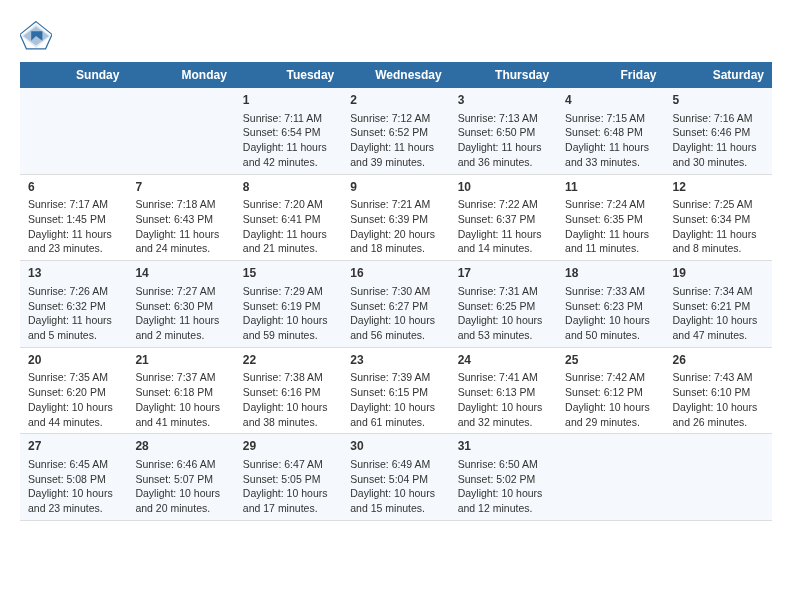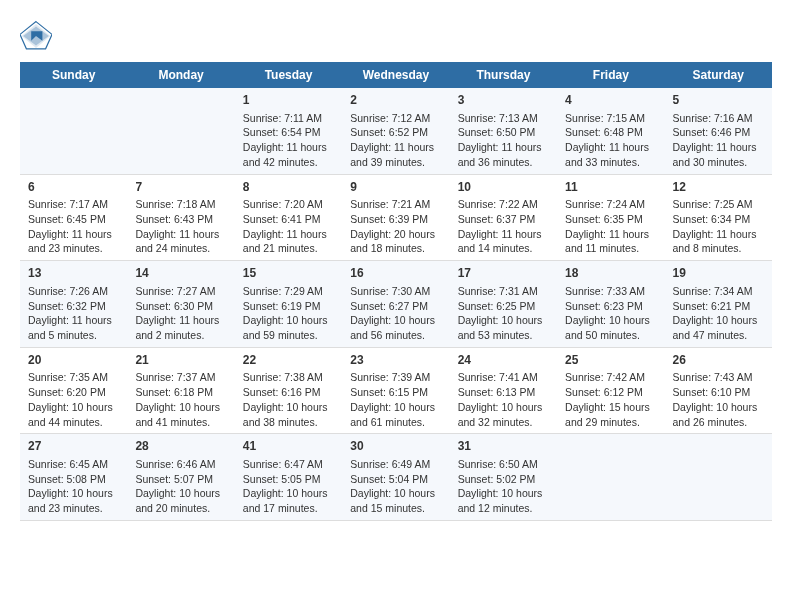--- a/index.html
+++ b/index.html
@@ -54,21 +54,21 @@
       margin-top: 2px;
     }
     table {
       width: 100%;
       border-collapse: collapse;
       font-size: 11px;
     }
     thead tr th {
       background-color: #2e6da4;
       color: #fff;
-      text-align: center;
+      text-align: right;
       padding: 6px 8px;
       font-size: 12px;
       font-weight: bold;
     }
     tbody tr {
       border-bottom: 1px solid #ddd;
     }
     tbody tr:nth-child(odd) {
       background-color: #f5f8fc;
     }
@@ -135,21 +135,21 @@
   <tr>
         <td class="empty"></td>
         <td class="empty"></td>
         <td><span class="day-num">1</span><span>Sunrise: 7:11 AM</span><br><span>Sunset: 6:54 PM</span><br><span>Daylight: 11 hours and 42 minutes.</span></td>
         <td><span class="day-num">2</span><span>Sunrise: 7:12 AM</span><br><span>Sunset: 6:52 PM</span><br><span>Daylight: 11 hours and 39 minutes.</span></td>
         <td><span class="day-num">3</span><span>Sunrise: 7:13 AM</span><br><span>Sunset: 6:50 PM</span><br><span>Daylight: 11 hours and 36 minutes.</span></td>
         <td><span class="day-num">4</span><span>Sunrise: 7:15 AM</span><br><span>Sunset: 6:48 PM</span><br><span>Daylight: 11 hours and 33 minutes.</span></td>
         <td><span class="day-num">5</span><span>Sunrise: 7:16 AM</span><br><span>Sunset: 6:46 PM</span><br><span>Daylight: 11 hours and 30 minutes.</span></td>
       </tr>
       <tr>
-        <td><span class="day-num">6</span><span>Sunrise: 7:17 AM</span><br><span>Sunset: 6:45 PM</span><br><span>Daylight: 11 hours and 23 minutes.</span></td>
+        <td><span class="day-num">6</span><span>Sunrise: 7:17 AM</span><br><span>Sunset: 1:45 PM</span><br><span>Daylight: 11 hours and 23 minutes.</span></td>
         <td><span class="day-num">7</span><span>Sunrise: 7:18 AM</span><br><span>Sunset: 6:43 PM</span><br><span>Daylight: 11 hours and 24 minutes.</span></td>
         <td><span class="day-num">8</span><span>Sunrise: 7:20 AM</span><br><span>Sunset: 6:41 PM</span><br><span>Daylight: 11 hours and 21 minutes.</span></td>
         <td><span class="day-num">9</span><span>Sunrise: 7:21 AM</span><br><span>Sunset: 6:39 PM</span><br><span>Daylight: 20 hours and 18 minutes.</span></td>
         <td><span class="day-num">10</span><span>Sunrise: 7:22 AM</span><br><span>Sunset: 6:37 PM</span><br><span>Daylight: 11 hours and 14 minutes.</span></td>
         <td><span class="day-num">11</span><span>Sunrise: 7:24 AM</span><br><span>Sunset: 6:35 PM</span><br><span>Daylight: 11 hours and 11 minutes.</span></td>
         <td><span class="day-num">12</span><span>Sunrise: 7:25 AM</span><br><span>Sunset: 6:34 PM</span><br><span>Daylight: 11 hours and 8 minutes.</span></td>
       </tr>
       <tr>
         <td><span class="day-num">13</span><span>Sunrise: 7:26 AM</span><br><span>Sunset: 6:32 PM</span><br><span>Daylight: 11 hours and 5 minutes.</span></td>
         <td><span class="day-num">14</span><span>Sunrise: 7:27 AM</span><br><span>Sunset: 6:30 PM</span><br><span>Daylight: 11 hours and 2 minutes.</span></td>
@@ -158,26 +158,26 @@
         <td><span class="day-num">17</span><span>Sunrise: 7:31 AM</span><br><span>Sunset: 6:25 PM</span><br><span>Daylight: 10 hours and 53 minutes.</span></td>
         <td><span class="day-num">18</span><span>Sunrise: 7:33 AM</span><br><span>Sunset: 6:23 PM</span><br><span>Daylight: 10 hours and 50 minutes.</span></td>
         <td><span class="day-num">19</span><span>Sunrise: 7:34 AM</span><br><span>Sunset: 6:21 PM</span><br><span>Daylight: 10 hours and 47 minutes.</span></td>
       </tr>
       <tr>
         <td><span class="day-num">20</span><span>Sunrise: 7:35 AM</span><br><span>Sunset: 6:20 PM</span><br><span>Daylight: 10 hours and 44 minutes.</span></td>
         <td><span class="day-num">21</span><span>Sunrise: 7:37 AM</span><br><span>Sunset: 6:18 PM</span><br><span>Daylight: 10 hours and 41 minutes.</span></td>
         <td><span class="day-num">22</span><span>Sunrise: 7:38 AM</span><br><span>Sunset: 6:16 PM</span><br><span>Daylight: 10 hours and 38 minutes.</span></td>
         <td><span class="day-num">23</span><span>Sunrise: 7:39 AM</span><br><span>Sunset: 6:15 PM</span><br><span>Daylight: 10 hours and 61 minutes.</span></td>
         <td><span class="day-num">24</span><span>Sunrise: 7:41 AM</span><br><span>Sunset: 6:13 PM</span><br><span>Daylight: 10 hours and 32 minutes.</span></td>
-        <td><span class="day-num">25</span><span>Sunrise: 7:42 AM</span><br><span>Sunset: 6:12 PM</span><br><span>Daylight: 15 hours and 29 minutes.</span></td>
+        <td><span class="day-num">25</span><span>Sunrise: 7:42 AM</span><br><span>Sunset: 6:12 PM</span><br><span>Daylight: 10 hours and 29 minutes.</span></td>
         <td><span class="day-num">26</span><span>Sunrise: 7:43 AM</span><br><span>Sunset: 6:10 PM</span><br><span>Daylight: 10 hours and 26 minutes.</span></td>
       </tr>
       <tr>
         <td><span class="day-num">27</span><span>Sunrise: 6:45 AM</span><br><span>Sunset: 5:08 PM</span><br><span>Daylight: 10 hours and 23 minutes.</span></td>
         <td><span class="day-num">28</span><span>Sunrise: 6:46 AM</span><br><span>Sunset: 5:07 PM</span><br><span>Daylight: 10 hours and 20 minutes.</span></td>
-        <td><span class="day-num">41</span><span>Sunrise: 6:47 AM</span><br><span>Sunset: 5:05 PM</span><br><span>Daylight: 10 hours and 17 minutes.</span></td>
+        <td><span class="day-num">29</span><span>Sunrise: 6:47 AM</span><br><span>Sunset: 5:05 PM</span><br><span>Daylight: 10 hours and 17 minutes.</span></td>
         <td><span class="day-num">30</span><span>Sunrise: 6:49 AM</span><br><span>Sunset: 5:04 PM</span><br><span>Daylight: 10 hours and 15 minutes.</span></td>
         <td><span class="day-num">31</span><span>Sunrise: 6:50 AM</span><br><span>Sunset: 5:02 PM</span><br><span>Daylight: 10 hours and 12 minutes.</span></td>
         <td class="empty"></td>
         <td class="empty"></td>
       </tr>
     </tbody>
 </table>
 
 </body></html>

